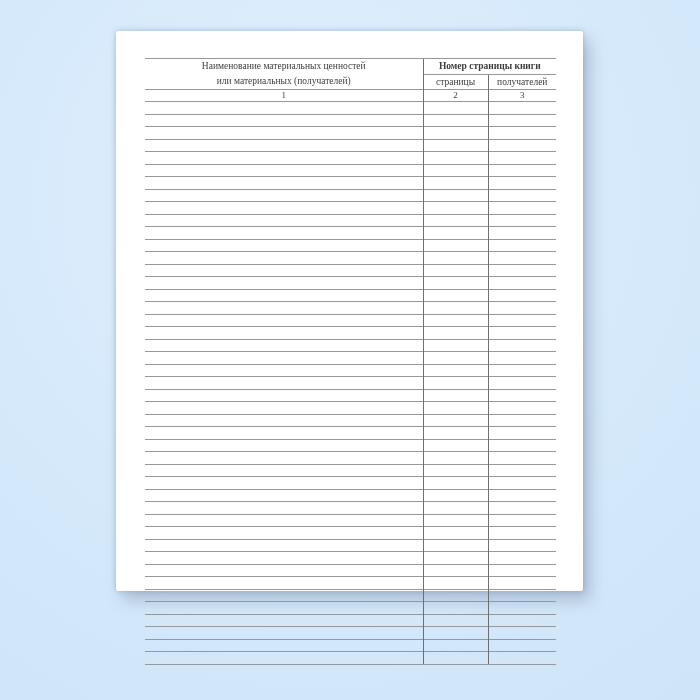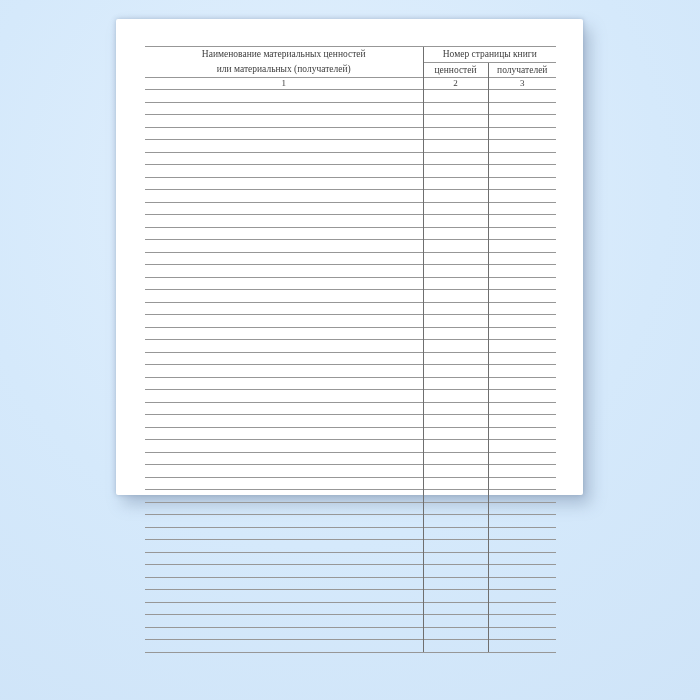--- a/index.html
+++ b/index.html
@@ -5,35 +5,35 @@
   :root{
     --bg:#d5e9fb; --paper:#ffffff; --hline:#979797; --vline:#6f6f6f; --ink:#3d3d3d;
   }
   html,body{margin:0;padding:0;}
   body{
     width:700px;height:700px;position:relative;overflow:hidden;
     background:radial-gradient(circle at 45% 28%, #e2f0fd 0%, var(--bg) 55%, #cfe4f8 100%);
     font-family:"Liberation Serif","DejaVu Serif",serif;
   }
   .paper{
-    position:absolute;left:116px;top:19px;width:467px;height:476px;
+    position:absolute;left:116px;top:31px;width:467px;height:560px;
     background:var(--paper);border-radius:2px;
     box-shadow:0 0 5px rgba(110,130,160,.45), 7px 9px 16px rgba(105,125,155,.40);
   }
   table.form{
     position:absolute;left:29px;top:27px;width:411px;
     border-collapse:collapse;table-layout:fixed;
     color:var(--ink);font-size:9.5px;line-height:11px;
   }
   col.c1{width:278px;} col.c2{width:65px;} col.c3{width:68px;}
   th,td{padding:0;margin:0;font-weight:normal;text-align:center;vertical-align:middle;overflow:hidden;white-space:nowrap;}
   thead tr.r1 th{border-top:1px solid var(--hline);}
   th.name{height:30px;}
   th.name .ln{line-height:15px;}
-  th.group{height:15px;}
+  th.group{height:15px;font-weight:bold;}
   th.sub{height:14px;border-top:1px solid var(--hline);}
   tr.nums td{height:10px;border-top:1px solid var(--hline);font-size:9px;}
   tbody td{height:11.5px;border-top:1px solid var(--hline);}
   tbody tr:last-child td{border-bottom:1px solid var(--hline);}
   .v{border-left:1px solid var(--vline);}
 </style>
 </head>
 <body>
 
 <div class="paper">
@@ -45,21 +45,21 @@
     </colgroup>
     <thead>
       <tr class="r1">
         <th class="name" rowspan="2">
           <div class="ln">Наименование материальных ценностей</div>
           <div class="ln">или материальных (получателей)</div>
         </th>
         <th class="group v" colspan="2">Номер страницы книги</th>
       </tr>
       <tr>
-        <th class="sub v">ценностей</th>
+        <th class="sub v">страницы</th>
         <th class="sub v">получателей</th>
       </tr>
       <tr class="nums">
         <td>1</td>
         <td class="v">2</td>
         <td class="v">3</td>
       </tr>
     </thead>
     <tbody>
         <tr>

